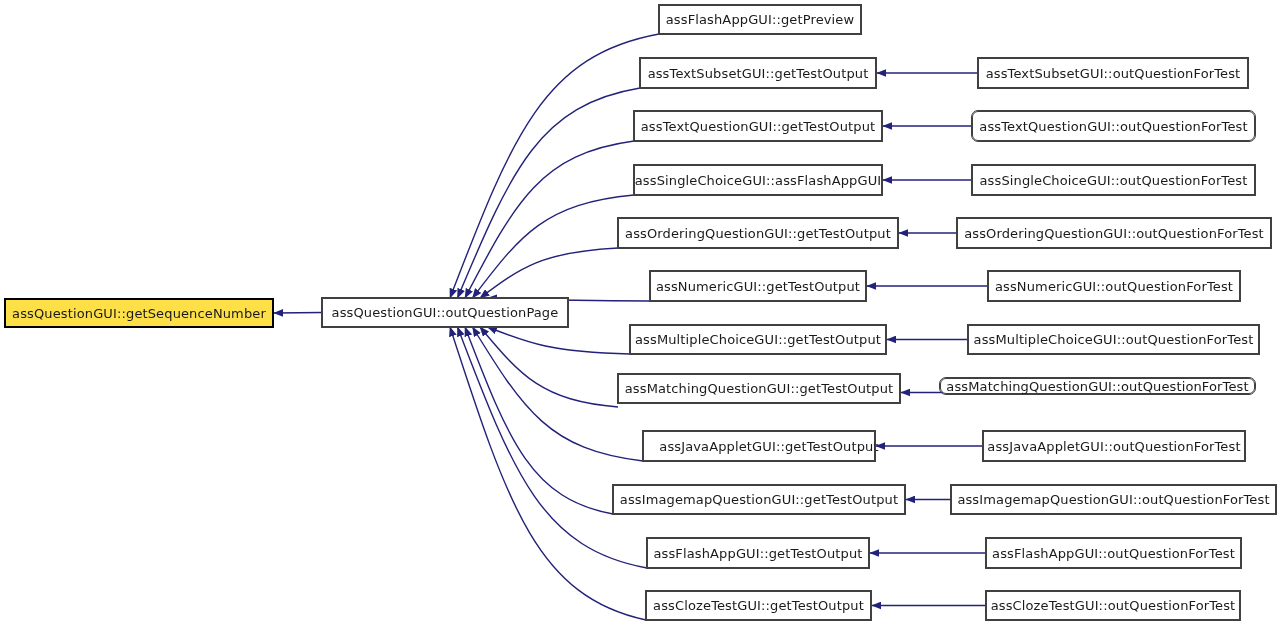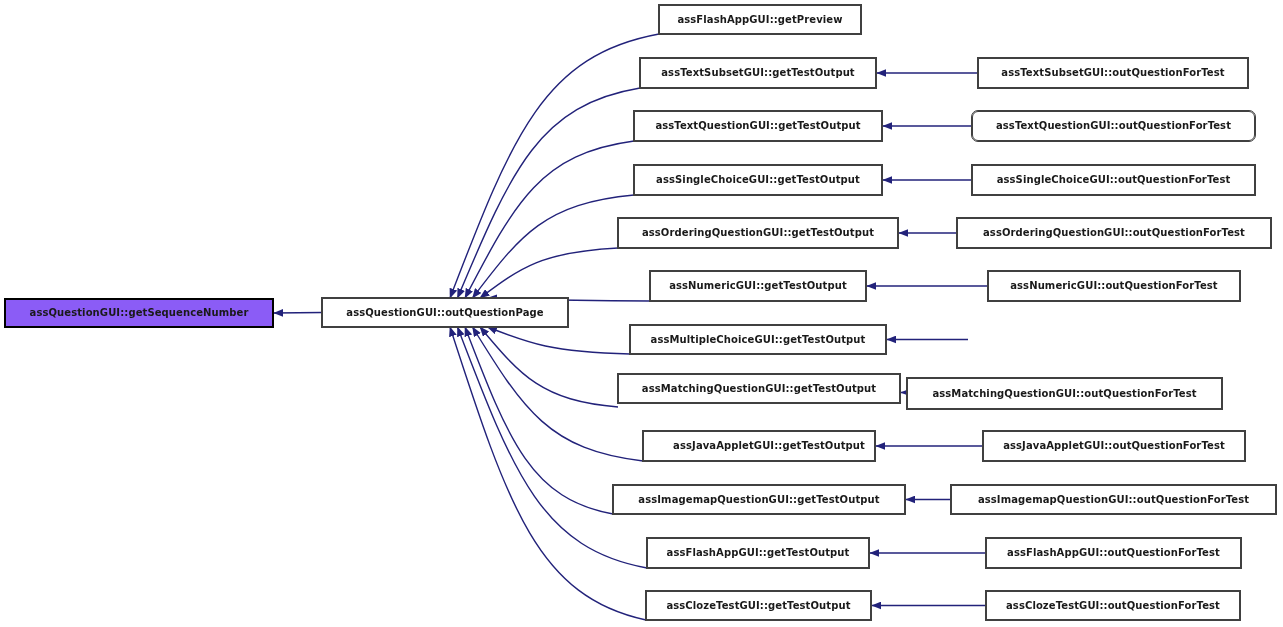--- a/index.html
+++ b/index.html
@@ -28,30 +28,29 @@
   }
   .node {
     position: absolute;
     box-sizing: border-box;
     background: #ffffff;
     border: 1px solid #404040;
     outline: 1px solid #404040;
     display: flex;
     align-items: center;
     justify-content: center;
-    font-size: 10px;
+    font-size: 13px;
     color: #1a1a1a;
     white-space: nowrap;
     letter-spacing: 0.01em;
     line-height: 1;
     z-index: 5;
-    font-weight: bold;
   }
   .node.highlight {
-    background: #8b5cf6;
+    background: #fde047;
     border: 1px solid #000000;
     outline: 1px solid #000000;
   }
   .node-label {
     pointer-events: none;
   }
 </style>
 </head>
 <body>
 
@@ -98,21 +97,21 @@
     <div class="node" style="left: 659px; top: 5px; width: 202px; height: 29px;">
       <span class="node-label">assFlashAppGUI::getPreview</span>
     </div>
     <div class="node" style="left: 640px; top: 58px; width: 236px; height: 30px;">
       <span class="node-label">assTextSubsetGUI::getTestOutput</span>
     </div>
     <div class="node" style="left: 634px; top: 111px; width: 248px; height: 30px;">
       <span class="node-label">assTextQuestionGUI::getTestOutput</span>
     </div>
     <div class="node" style="left: 634px; top: 165px; width: 248px; height: 30px;">
-      <span class="node-label">assSingleChoiceGUI::getTestOutput</span>
+      <span class="node-label">assSingleChoiceGUI::assFlashAppGUI</span>
     </div>
     <div class="node" style="left: 618px; top: 218px; width: 280px; height: 30px;">
       <span class="node-label">assOrderingQuestionGUI::getTestOutput</span>
     </div>
     <div class="node" style="left: 650px; top: 271px; width: 216px; height: 30px;">
       <span class="node-label">assNumericGUI::getTestOutput</span>
     </div>
     <div class="node" style="left: 630px; top: 325px; width: 256px; height: 29px;">
       <span class="node-label">assMultipleChoiceGUI::getTestOutput</span>
     </div>
@@ -139,21 +138,24 @@
     </div>
     <div class="node" style="left: 972px; top: 165px; width: 283px; height: 30px;">
       <span class="node-label">assSingleChoiceGUI::outQuestionForTest</span>
     </div>
     <div class="node" style="left: 957px; top: 218px; width: 314px; height: 30px;">
       <span class="node-label">assOrderingQuestionGUI::outQuestionForTest</span>
     </div>
     <div class="node" style="left: 988px; top: 271px; width: 252px; height: 30px;">
       <span class="node-label">assNumericGUI::outQuestionForTest</span>
     </div>
-    <div class="node" style="left: 907px; top: 378px; width: 315px; height: 31px;">
+    <div class="node" style="left: 968px; top: 325px; width: 291px; height: 29px;">
+      <span class="node-label">assMultipleChoiceGUI::outQuestionForTest</span>
+    </div>
+    <div class="node" style="left: 940px; top: 378px; width: 315px; height: 16px; border-radius: 6px;">
       <span class="node-label">assMatchingQuestionGUI::outQuestionForTest</span>
     </div>
     <div class="node" style="left: 983px; top: 431px; width: 262px; height: 30px;">
       <span class="node-label">assJavaAppletGUI::outQuestionForTest</span>
     </div>
     <div class="node" style="left: 986px; top: 538px; width: 255px; height: 30px;">
       <span class="node-label">assFlashAppGUI::outQuestionForTest</span>
     </div>
     <div class="node" style="left: 951px; top: 485px; width: 325px; height: 29px;">
       <span class="node-label">assImagemapQuestionGUI::outQuestionForTest</span>

